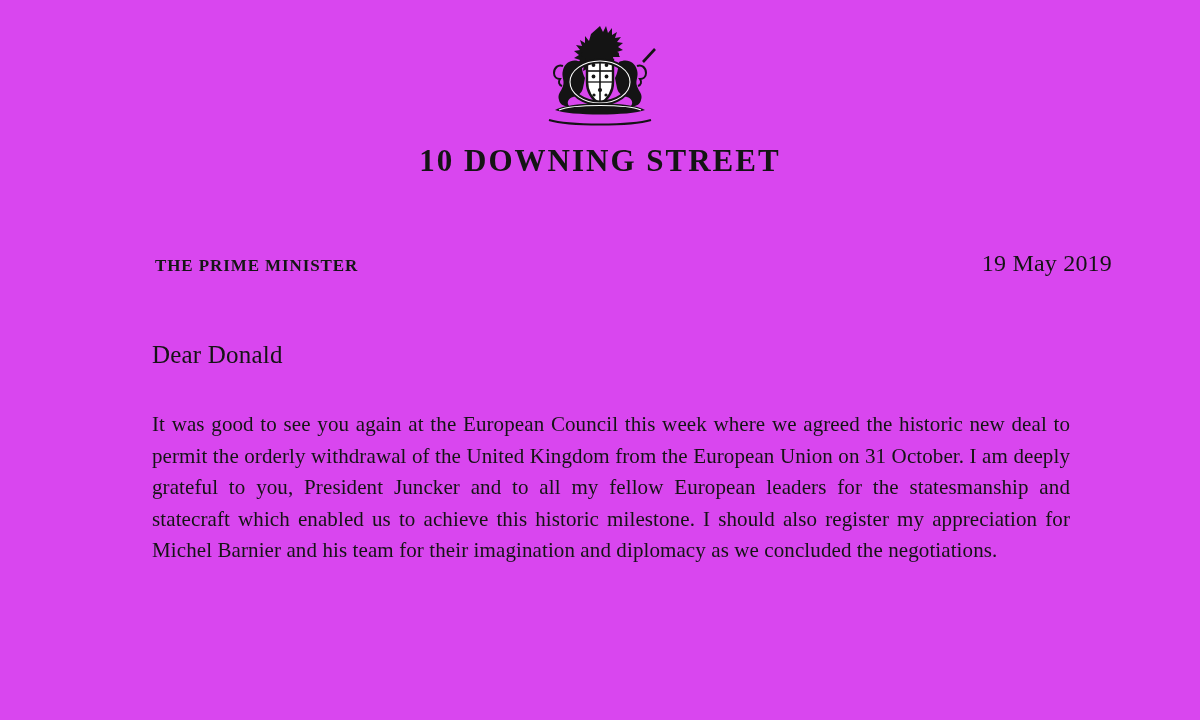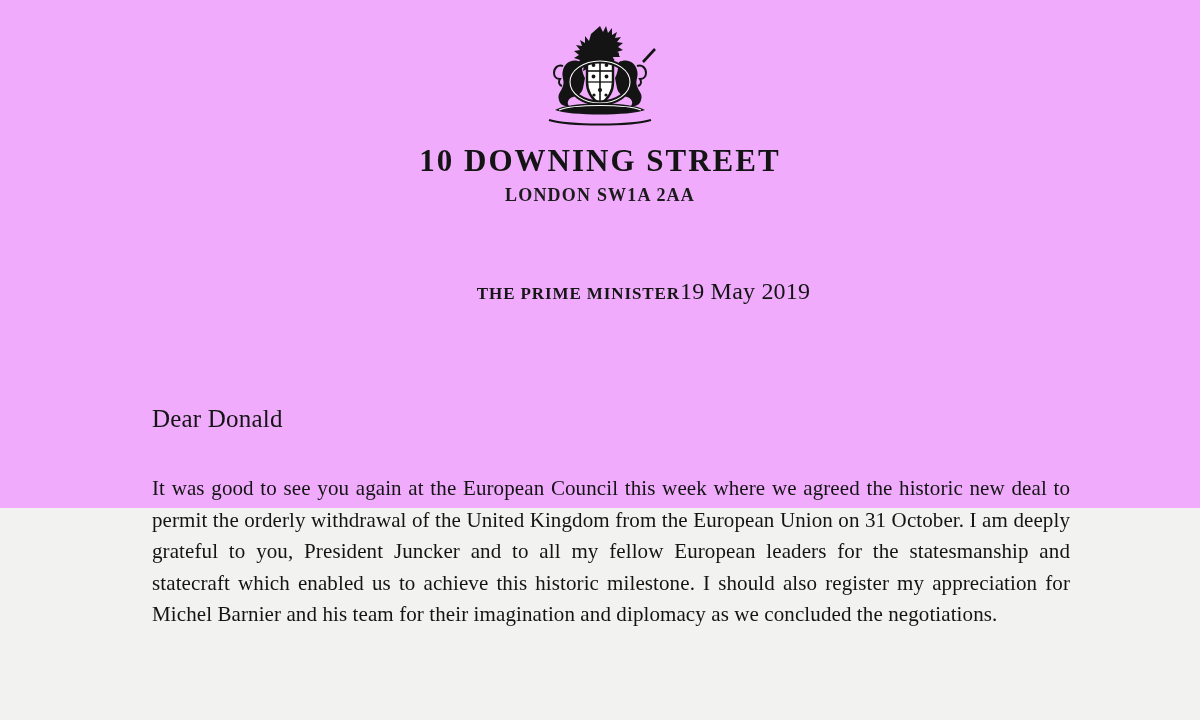--- a/index.html
+++ b/index.html
@@ -10,22 +10,22 @@
     width: 1200px;
     height: 720px;
     background: #f2f2f0;
     font-family: "Liberation Serif", serif;
     color: #111111;
     overflow: hidden;
   }
   .page {
     position: relative;
     width: 1200px;
-    height: 508px;
-    background: #f0abfc;
+    height: 720px;
+    background: #d946ef;
     box-sizing: border-box;
     padding: 0;
   }
 
   
   .crest-wrap {
     width: 100%;
     text-align: center;
     padding-top: 22px;
   }
@@ -55,42 +55,42 @@
     letter-spacing: 1.2px;
     font-weight: 700;
     color: #1b1b1b;
     margin-top: 7px;
   }
 
   
   .meta-row {
     position: relative;
     margin-top: 72px;
-    padding: 0 68px 0 155px;
+    padding: 0 88px 0 155px;
     display: flex;
     align-items: baseline;
-    justify-content: center;
+    justify-content: space-between;
   }
   .meta-left {
     font-family: "Liberation Serif", serif;
     font-size: 17px;
     letter-spacing: 0.9px;
     font-weight: 600;
     color: #161616;
   }
   .meta-right {
     font-family: "Liberation Serif", serif;
     font-size: 24px;
     color: #141414;
     letter-spacing: 0.2px;
   }
 
   
   .letter-body {
-    margin-top: 100px;
+    margin-top: 64px;
     padding: 0 130px 0 152px;
   }
   .salutation {
     font-size: 25px;
     color: #141414;
     margin-bottom: 40px;
     letter-spacing: 0.2px;
   }
   .para {
     font-size: 21px;
@@ -143,21 +143,20 @@
           <path d="M34 88 c14 -6 68 -6 82 0" fill="none" stroke="#ffffff" stroke-width="1.2"></path>
 
           <path d="M24 98 c20 6 82 6 102 0" fill="none" stroke="#141414" stroke-width="2.2"></path>
         </g>
       </svg>
     </span>
   </div>
 
   <div class="letterhead">
     <div class="lh-title">10 DOWNING STREET</div>
-    <div class="lh-sub">LONDON SW1A 2AA</div>
   </div>
 
   <div class="meta-row">
     <div class="meta-left">THE PRIME MINISTER</div>
     <div class="meta-right">19 May 2019</div>
   </div>
 
   <div class="letter-body">
     <div class="salutation">Dear Donald</div>
     <p class="para">It was good to see you again at the European Council this week where we agreed the historic new deal to permit the orderly withdrawal of the United Kingdom from the European Union on 31 October. I am deeply grateful to you, President Juncker and to all my fellow European leaders for the statesmanship and statecraft which enabled us to achieve this historic milestone. I should also register my appreciation for Michel Barnier and his team for their imagination and diplomacy as we concluded the negotiations.</p>

